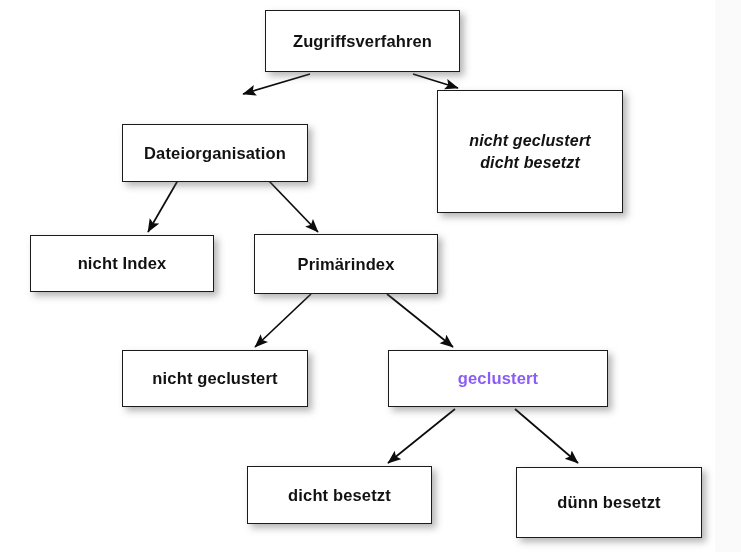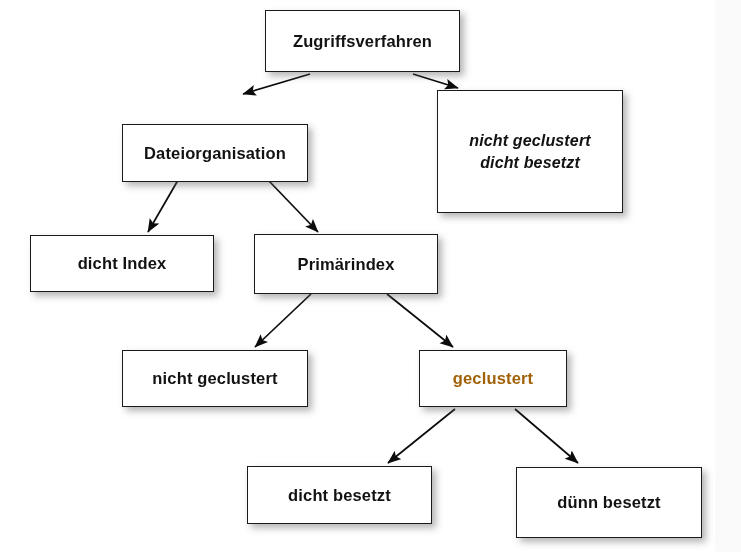--- a/index.html
+++ b/index.html
@@ -87,29 +87,29 @@
         <span class="line">Zugriffsverfahren</span>
       </div>
       <div class="node" style="left: 122px; top: 96px; width: 186px; height: 58px; background: rgb(255, 255, 255); border-color: rgb(27, 27, 27); color: rgb(18, 18, 18); margin-top: 28px;">
         <span class="line">Dateiorganisation</span>
       </div>
       <div class="node multiline" style="left: 437px; top: 90px; width: 186px; height: 123px; background: rgb(255, 255, 255); border-color: rgb(27, 27, 27); color: rgb(18, 18, 18);">
         <span class="line italic">nicht geclustert</span>
         <span class="line italic">dicht besetzt</span>
       </div>
       <div class="node" style="left: 30px; top: 235px; width: 184px; height: 57px; background: rgb(255, 255, 255); border-color: rgb(27, 27, 27); color: rgb(18, 18, 18);">
-        <span class="line">dicht Index</span>
+        <span class="line">nicht Index</span>
       </div>
       <div class="node" style="left: 254px; top: 234px; width: 184px; height: 60px; background: rgb(255, 255, 255); border-color: rgb(27, 27, 27); color: rgb(18, 18, 18);">
         <span class="line">Primärindex</span>
       </div>
       <div class="node" style="left: 122px; top: 350px; width: 186px; height: 57px; background: rgb(255, 255, 255); border-color: rgb(27, 27, 27); color: rgb(18, 18, 18);">
         <span class="line">nicht geclustert</span>
       </div>
-      <div class="node" style="left: 419px; top: 350px; width: 148px; height: 57px; background: rgb(255, 255, 255); border-color: rgb(27, 27, 27); color: #a16207;">
+      <div class="node" style="left: 388px; top: 350px; width: 220px; height: 57px; background: rgb(255, 255, 255); border-color: rgb(27, 27, 27); color: #8b5cf6;">
         <span class="line">geclustert</span>
       </div>
       <div class="node" style="left: 247px; top: 466px; width: 185px; height: 58px; background: rgb(255, 255, 255); border-color: rgb(27, 27, 27); color: rgb(18, 18, 18);">
         <span class="line">dicht besetzt</span>
       </div>
       <div class="node" style="left: 516px; top: 467px; width: 186px; height: 71px; background: rgb(255, 255, 255); border-color: rgb(27, 27, 27); color: rgb(18, 18, 18);">
         <span class="line">dünn besetzt</span>
       </div>
     </div>
 

